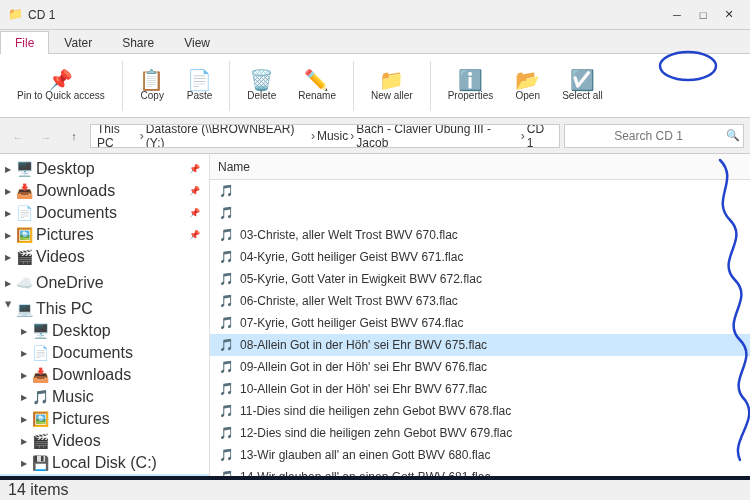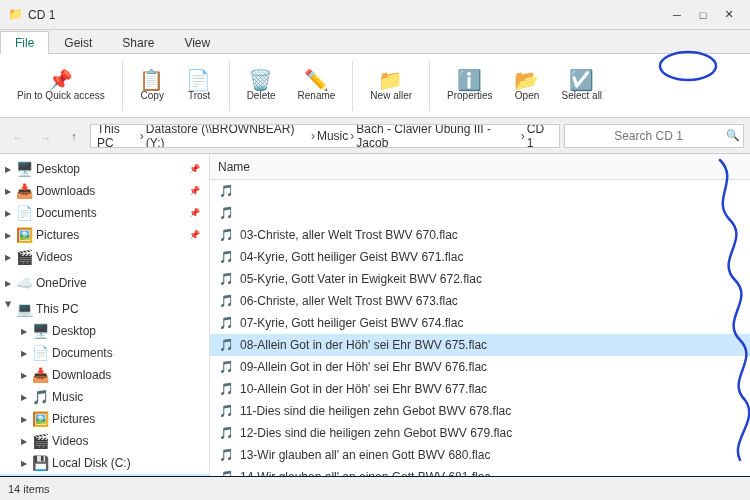--- a/index.html
+++ b/index.html
@@ -8,21 +8,21 @@
     
     .title-bar { height: 30px; background: #f0f0f0; display: flex; align-items: center; padding: 0 8px; border-bottom: 1px solid #ccc; }
     .title-bar-icon { width: 16px; height: 16px; margin-right: 4px; }
     .title-bar-text { font-size: 12px; color: #333; flex: 1; }
     .title-bar-controls { display: flex; gap: 0; }
     .title-btn { width: 26px; height: 22px; border: none; background: transparent; font-size: 11px; cursor: pointer; color: #333; display: flex; align-items: center; justify-content: center; }
 
     
     .ribbon-tabs { height: 24px; background: #f0f0f0; display: flex; align-items: flex-end; border-bottom: 1px solid #ccc; padding-left: 0; }
     .ribbon-tab { padding: 4px 14px; font-size: 12px; cursor: pointer; border: 1px solid transparent; border-bottom: none; margin-bottom: -1px; color: #333; }
-    .ribbon-tab.active { background: #fff; border-color: #ccc; border-bottom-color: #fff; color: #0f766e; }
+    .ribbon-tab.active { background: #fff; border-color: #ccc; border-bottom-color: #fff; color: #be185d; }
 
     
     .ribbon-content { height: 64px; background: #fff; border-bottom: 1px solid #ccc; display: flex; align-items: center; padding: 0 8px; gap: 4px; }
     .ribbon-button { display: flex; flex-direction: column; align-items: center; padding: 4px 8px; border: 1px solid transparent; border-radius: 2px; cursor: pointer; font-size: 10px; color: #333; min-width: 40px; }
     .ribbon-icon { font-size: 20px; line-height: 1; }
     .ribbon-divider { width: 1px; height: 50px; background: #ddd; margin: 0 4px; }
 
     
     .address-bar { height: 36px; background: #f0f0f0; display: flex; align-items: center; padding: 0 6px; border-bottom: 1px solid #ccc; gap: 4px; }
     .nav-btn { width: 24px; height: 24px; border: 1px solid transparent; background: transparent; border-radius: 2px; cursor: pointer; display: flex; align-items: center; justify-content: center; font-size: 11px; color: #555; }
@@ -38,21 +38,21 @@
     
     .main-layout { display: flex; height: calc(500px - 30px - 24px - 64px - 36px); }
 
     
     .sidebar { width: 210px; border-right: 1px solid #e0e0e0; overflow-y: auto; background: #fff; padding: 4px 0; flex-shrink: 0; }
     .sidebar-item { display: flex; align-items: center; padding: 2px 8px 2px 0; cursor: pointer; height: 22px; }
     .sidebar-item.active { background: #cce8ff; }
     .si-indent { display: inline-block; width: 16px; flex-shrink: 0; }
     .si-expand { width: 16px; flex-shrink: 0; font-size: 8px; color: #555; display: flex; align-items: center; justify-content: center; cursor: pointer; }
     .si-icon { width: 18px; flex-shrink: 0; font-size: 14px; text-align: center; }
-    .si-label { font-size: 12px; color: #333; white-space: nowrap; overflow: hidden; text-overflow: ellipsis; flex: 1; margin-left: 2px; }
+    .si-label { font-size: 16px; color: #333; white-space: nowrap; overflow: hidden; text-overflow: ellipsis; flex: 1; margin-left: 2px; }
     .pin-icon { font-size: 9px; color: #999; margin-left: 2px; flex-shrink: 0; }
 
     
     .file-list { flex: 1; overflow-y: auto; background: #fff; }
     .file-list-header { height: 26px; border-bottom: 1px solid #ddd; display: flex; align-items: center; padding: 0 8px; background: #fafafa; }
     .col-header { font-size: 12px; color: #333; cursor: pointer; }
     .file-row { display: flex; align-items: center; height: 22px; padding: 0 8px; cursor: pointer; }
     .file-row.selected { background: #cce8ff; }
     .file-icon { width: 18px; font-size: 13px; flex-shrink: 0; text-align: center; }
     .file-name { font-size: 12px; color: #333; white-space: nowrap; overflow: hidden; text-overflow: ellipsis; margin-left: 4px; }
@@ -63,55 +63,55 @@
     .file-list::-webkit-scrollbar-thumb { background: #ccc; border-radius: 4px; }
 
     .sidebar::-webkit-scrollbar { width: 6px; }
     .sidebar::-webkit-scrollbar-track { background: #f0f0f0; }
     .sidebar::-webkit-scrollbar-thumb { background: #ccc; }
 
     
     .overlay { position: absolute; top: 0; left: 0; width: 750px; height: 500px; pointer-events: none; }
 
     
-    .status-bar { position: absolute; bottom: 0; left: 0; width: 750px; height: 24px; background: #f0f0f0; border-top: 1px solid #0f172a; display: flex; align-items: center; padding: 0 8px; font-size: 11px; color: #333; }
+    .status-bar { position: absolute; bottom: 0; left: 0; width: 750px; height: 24px; background: #f0f0f0; border-top: 4px solid #0f172a; display: flex; align-items: center; padding: 0 8px; font-size: 16px; color: #333; }
   </style>
 </head>
 <body style="position:relative;">
 
 <div class="title-bar">
   <span class="title-bar-icon">📁</span>
   <span class="title-bar-text">CD 1</span>
   <div class="title-bar-controls">
     <button class="title-btn">─</button>
     <button class="title-btn">□</button>
     <button class="title-btn close">✕</button>
   </div>
 </div>
 
 <div class="ribbon-tabs">
   <div class="ribbon-tab active">File</div>
-  <div class="ribbon-tab">Geist</div>
+  <div class="ribbon-tab">Vater</div>
   <div class="ribbon-tab">Share</div>
   <div class="ribbon-tab">View</div>
 </div>
 
 <div class="ribbon-content">
   <div class="ribbon-button">
     <span class="ribbon-icon">📌</span>
     <span>Pin to Quick access</span>
   </div>
   <div class="ribbon-divider"></div>
   <div class="ribbon-button">
     <span class="ribbon-icon">📋</span>
     <span>Copy</span>
   </div>
   <div class="ribbon-button">
     <span class="ribbon-icon">📄</span>
-    <span>Trost</span>
+    <span>Paste</span>
   </div>
   <div class="ribbon-divider"></div>
   <div class="ribbon-button">
     <span class="ribbon-icon">🗑️</span>
     <span>Delete</span>
   </div>
   <div class="ribbon-button">
     <span class="ribbon-icon">✏️</span>
     <span>Rename</span>
   </div>

